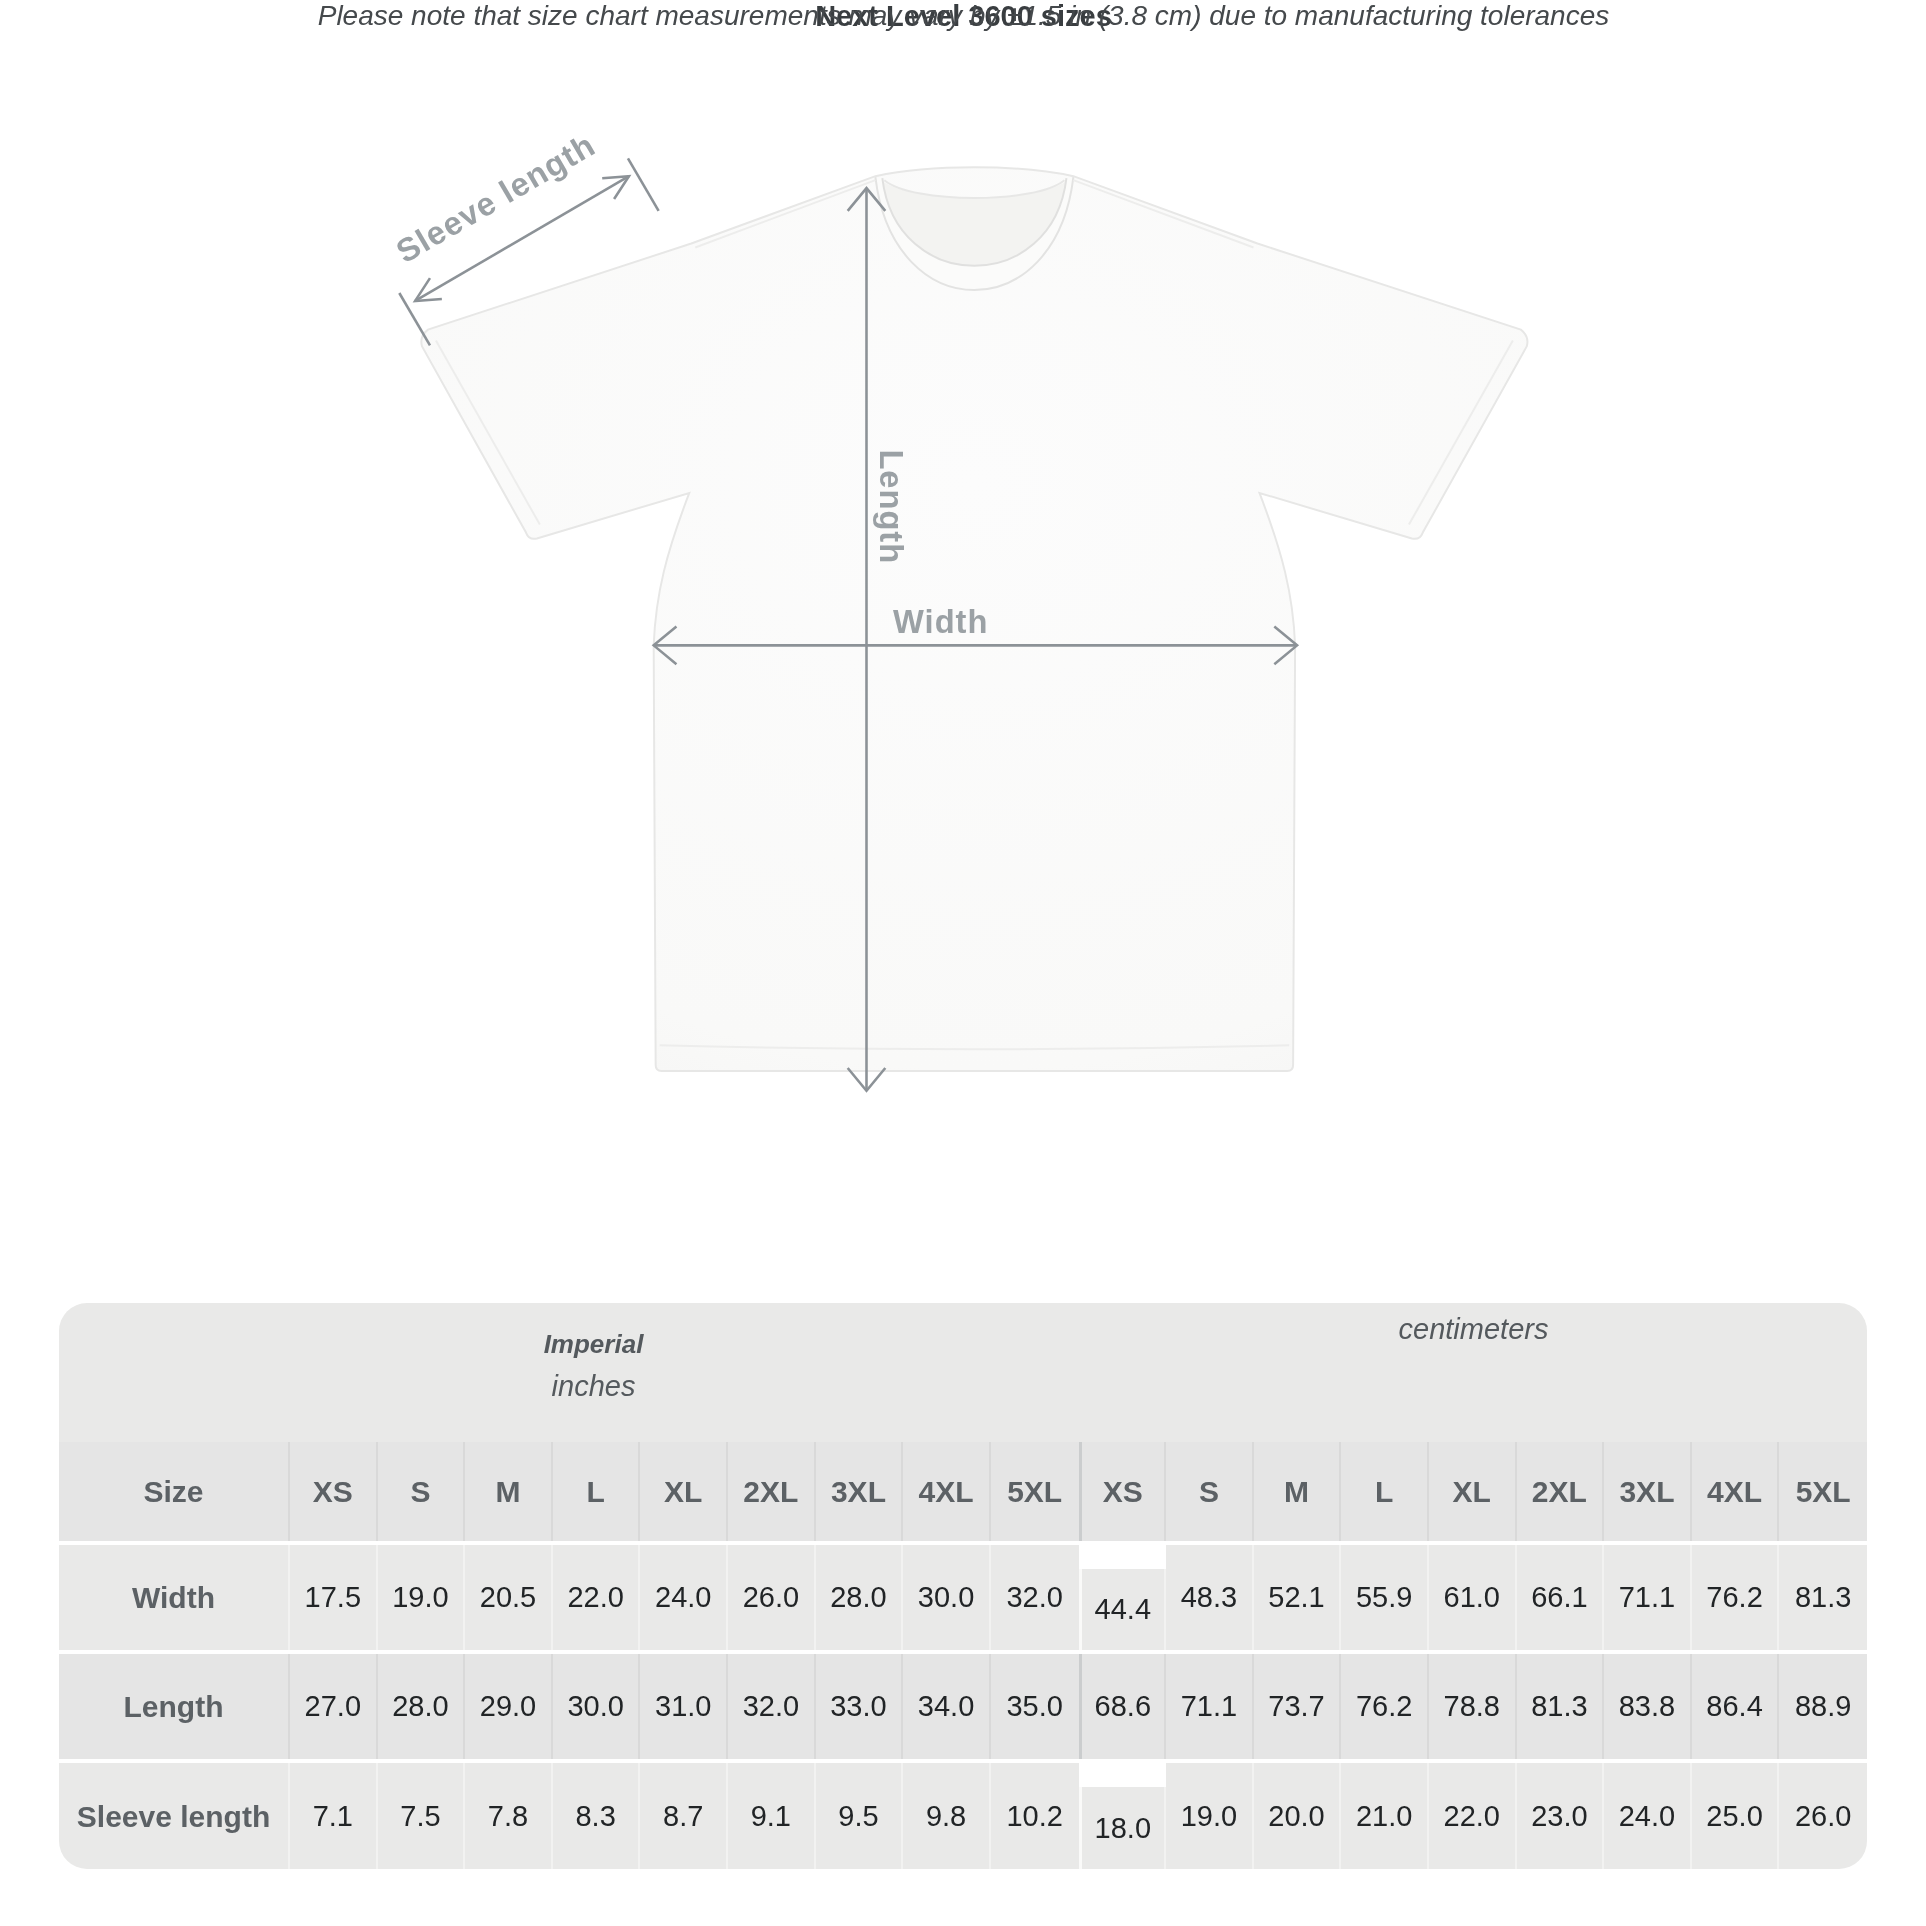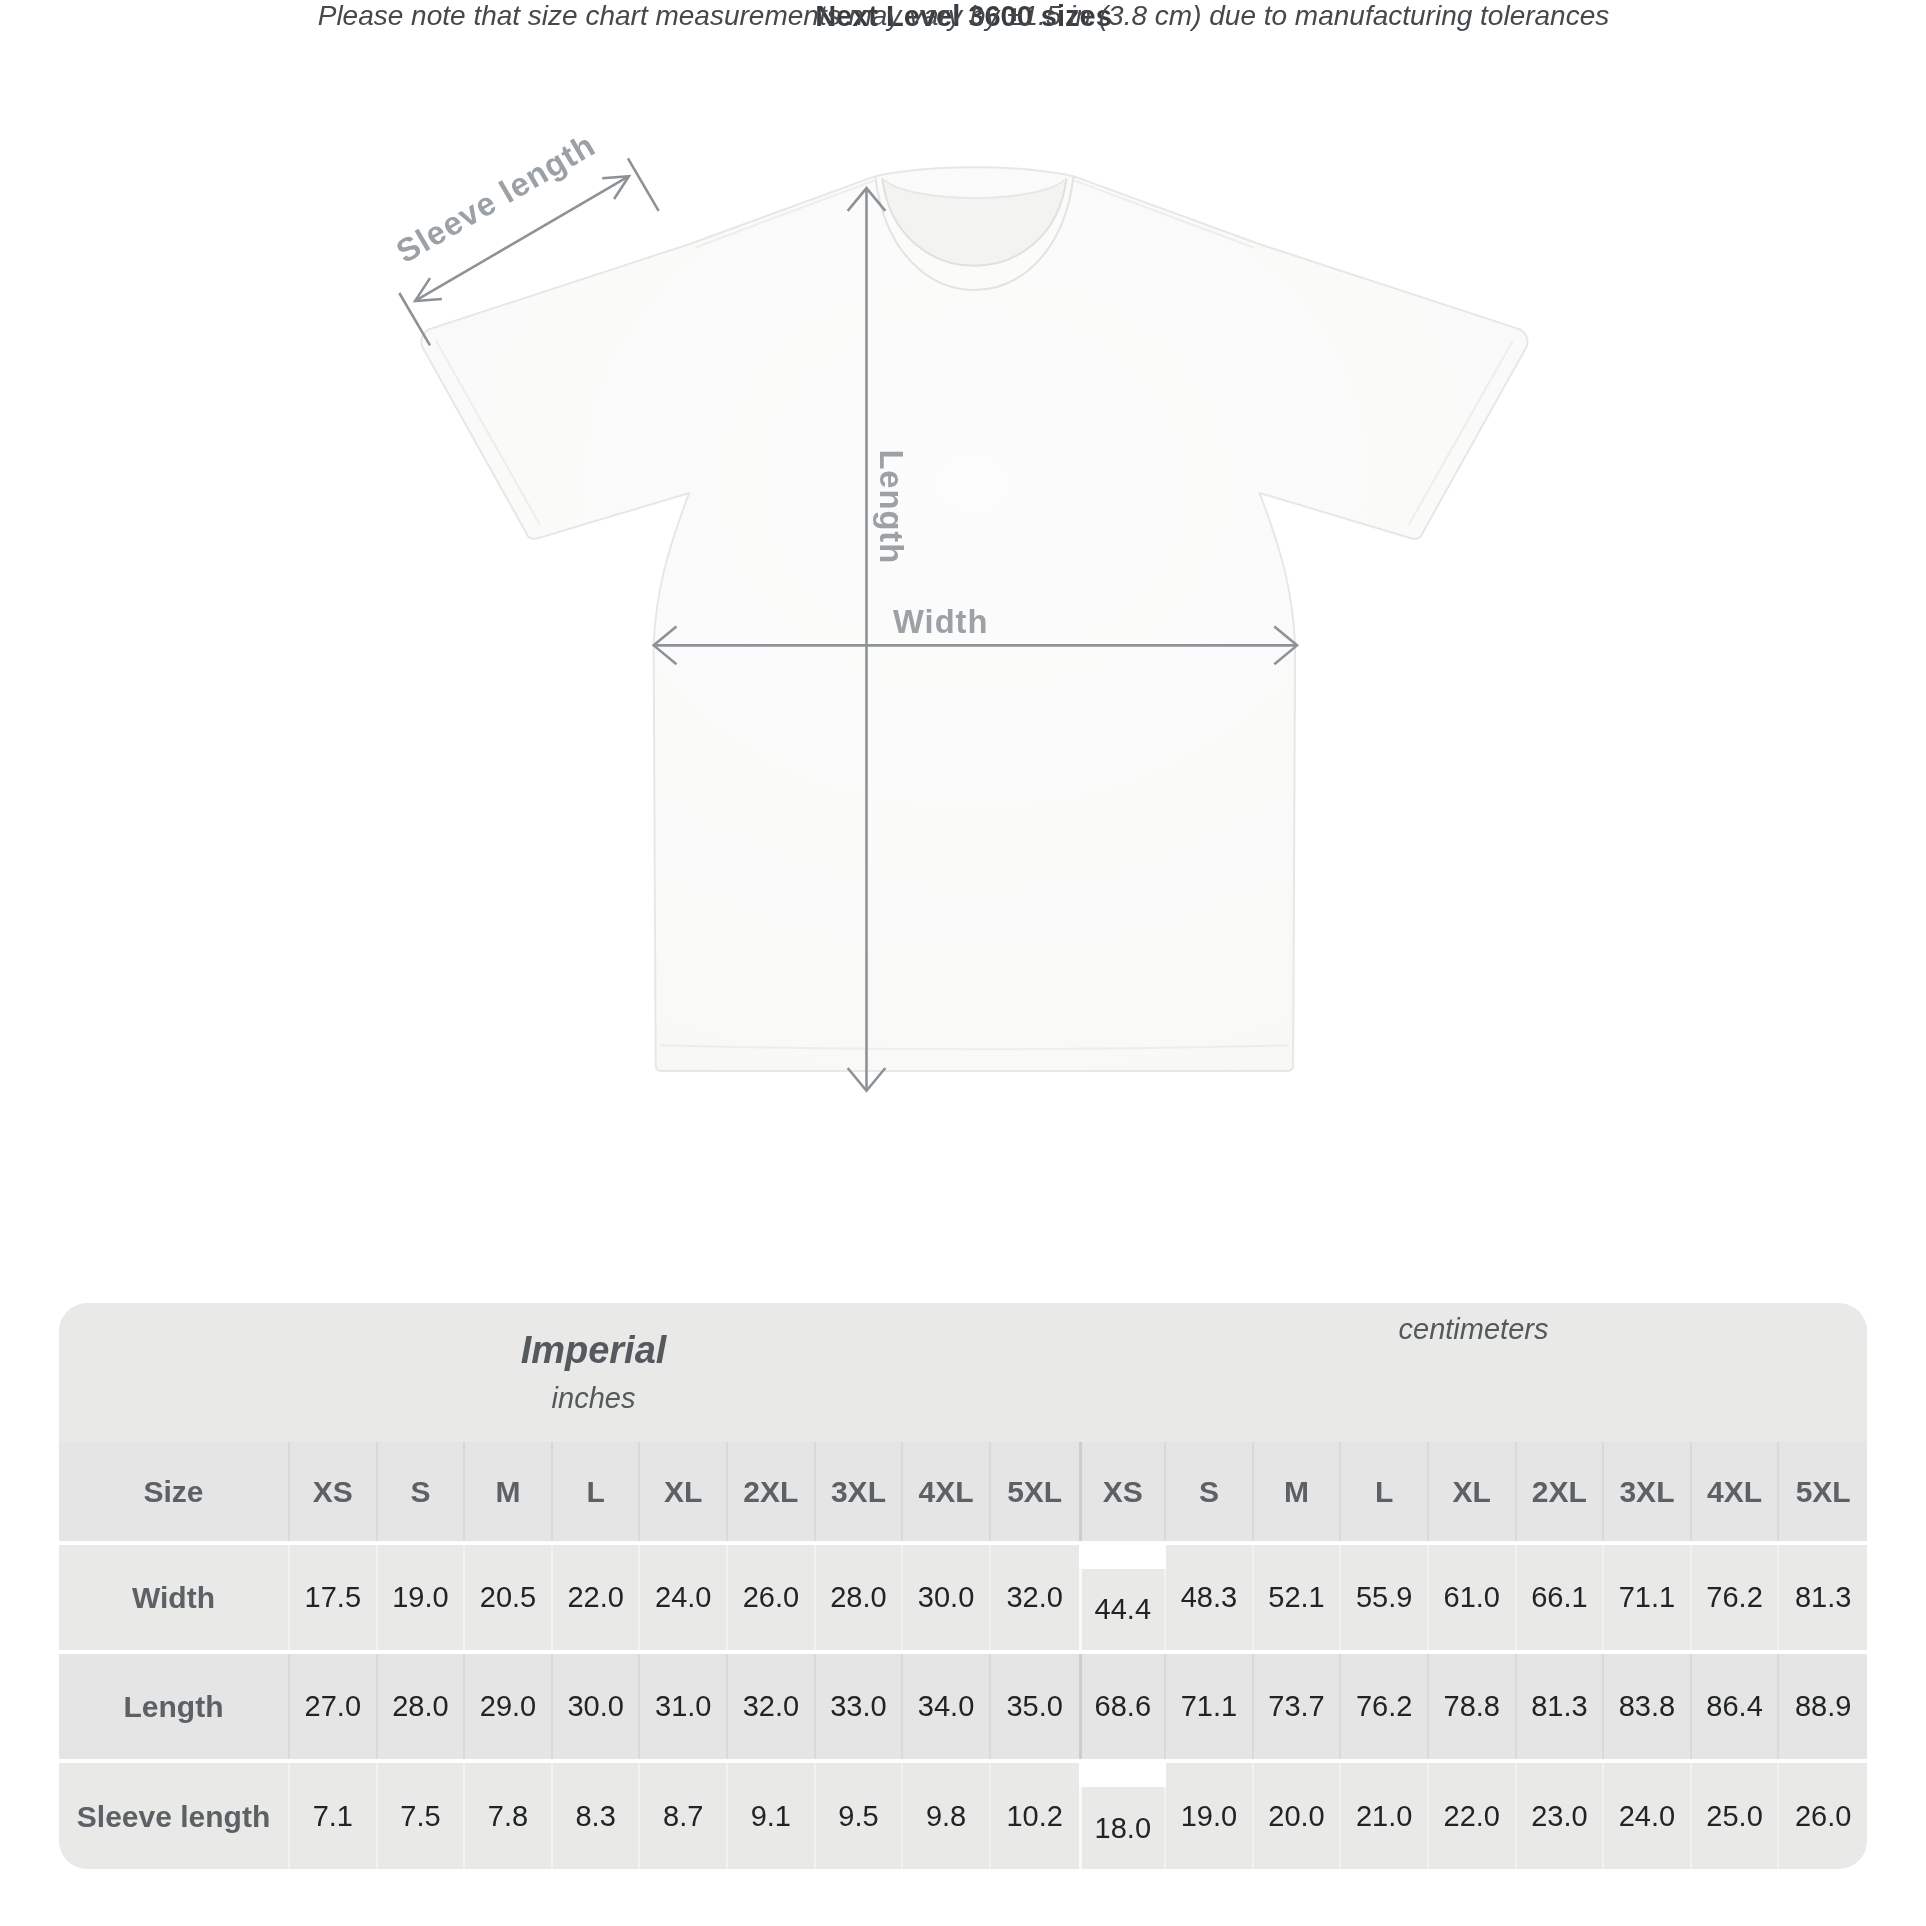--- a/index.html
+++ b/index.html
@@ -16,21 +16,21 @@
   .subtitle{position:absolute;left:0;top:1256;width:100%;text-align:center;
          font-size:28px;font-style:italic;color:#45494c;}
 
   
   .table-wrap{position:absolute;left:59px;top:1303px;width:1808px;height:566px;
               border-radius:28px;overflow:hidden;background:#ffffff;}
   .units-band{position:relative;width:100%;height:139px;background:#e9e9e8;}
   .unit{position:absolute;top:0;height:100%;text-align:center;}
   .unit-imperial{left:0;width:1069px;}
   .unit-metric{left:1021px;width:787px;}
-  .unit-name{margin-top:26px;font-size:38px;font-weight:bold;font-style:italic;color:#54595d;}
+  .unit-name{margin-top:26px;font-size:26px;font-weight:bold;font-style:italic;color:#54595d;}
   .unit-sub{margin-top:10px;font-size:29px;font-style:italic;color:#54595d;}
 
   .grid{display:grid;width:100%;
         grid-template-columns:231px repeat(18,1fr);
         grid-template-rows:99px 105px 105px 107px;
         row-gap:4px;background:#ffffff;}
   .c{display:flex;align-items:center;justify-content:center;
      font-size:29px;color:#212426;border-right:2px solid transparent;}
   .rw{background:#e5e5e5;border-right-color:#d9d9d9;}
   .rg{background:#e9e9e8;border-right-color:#f2f2f1;}

